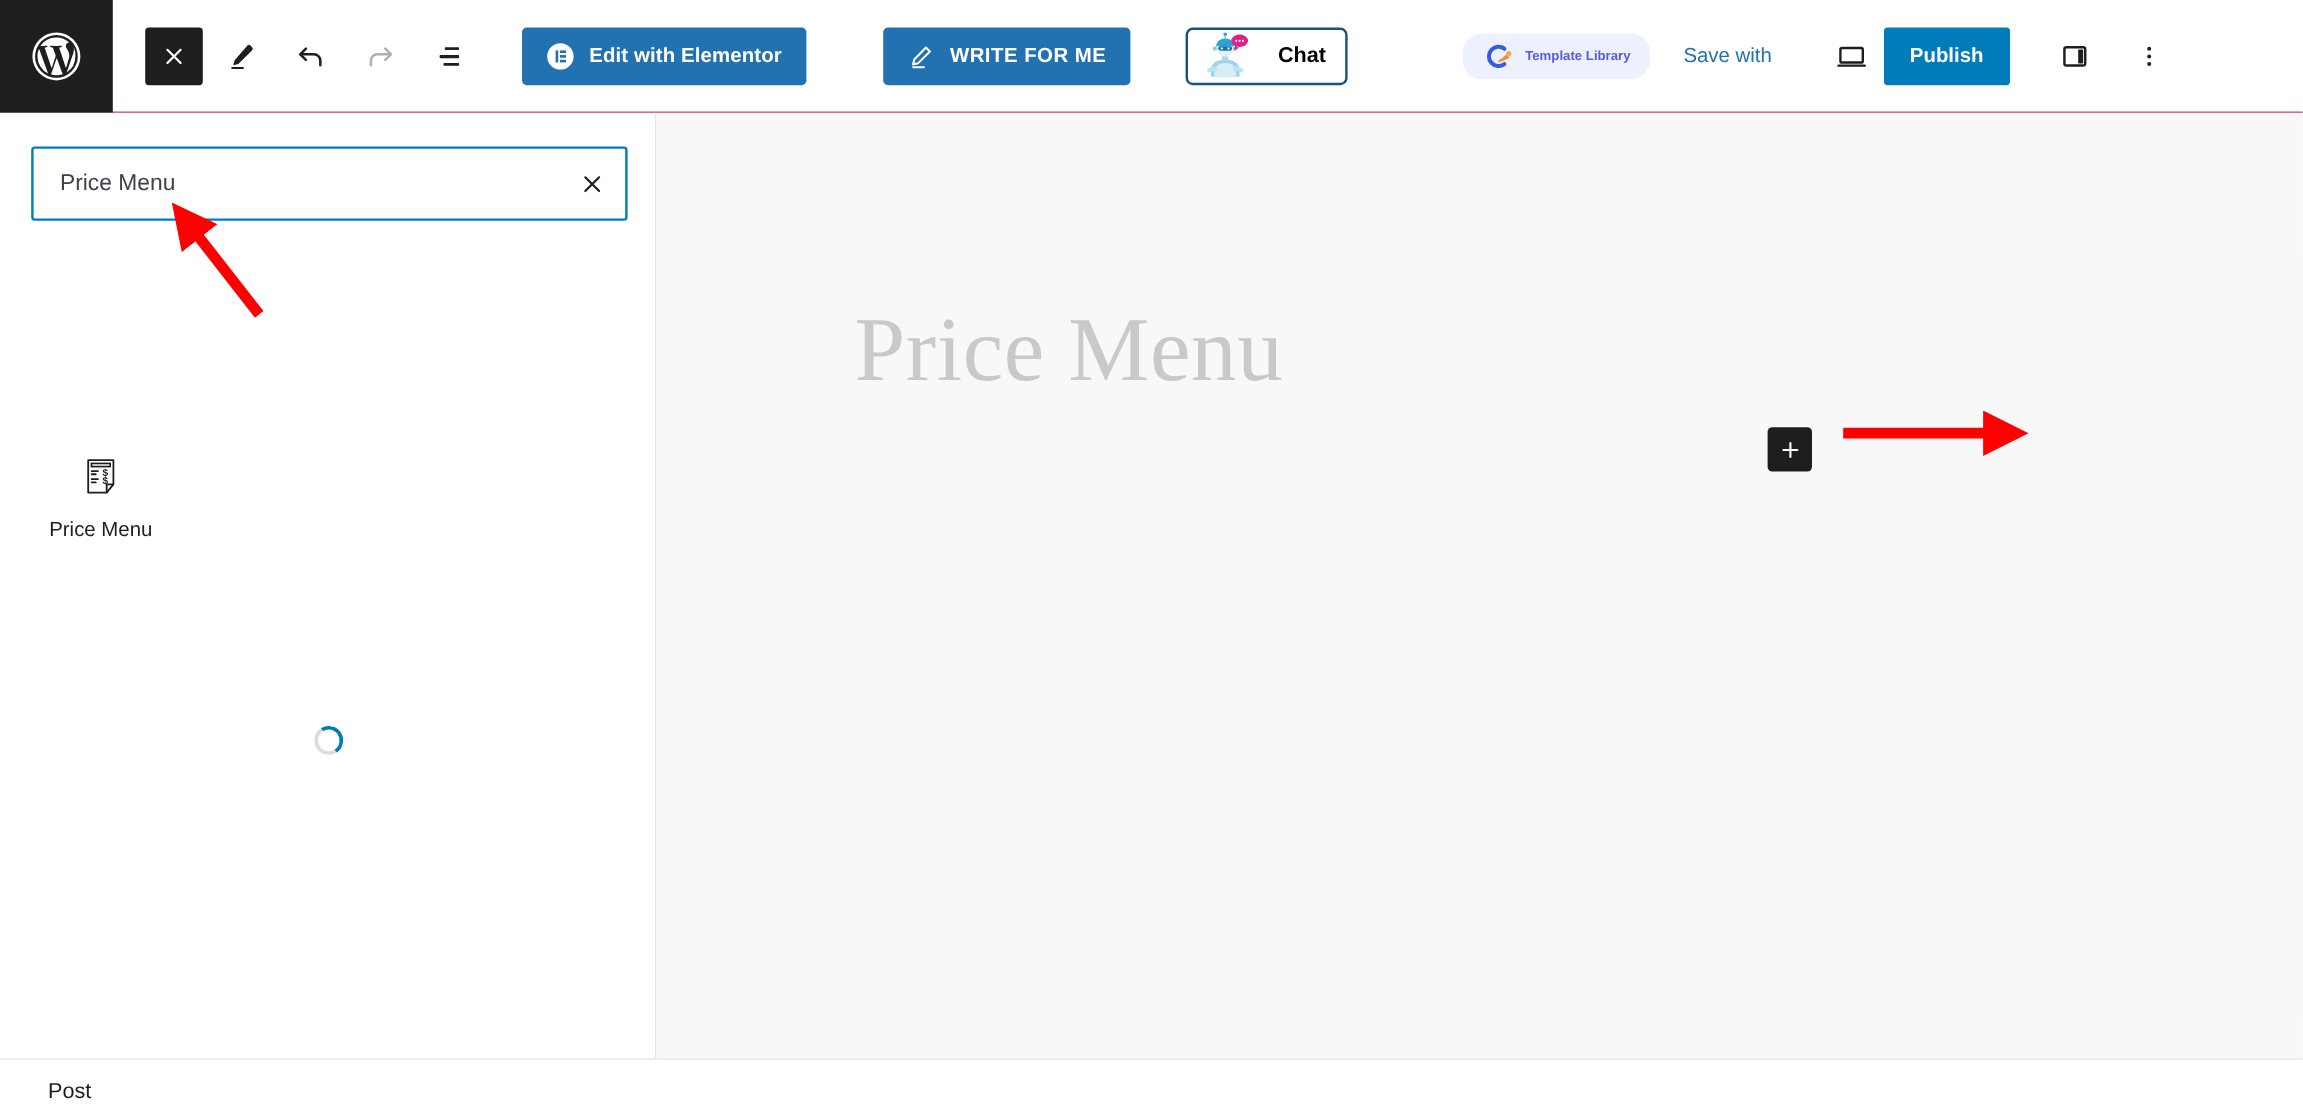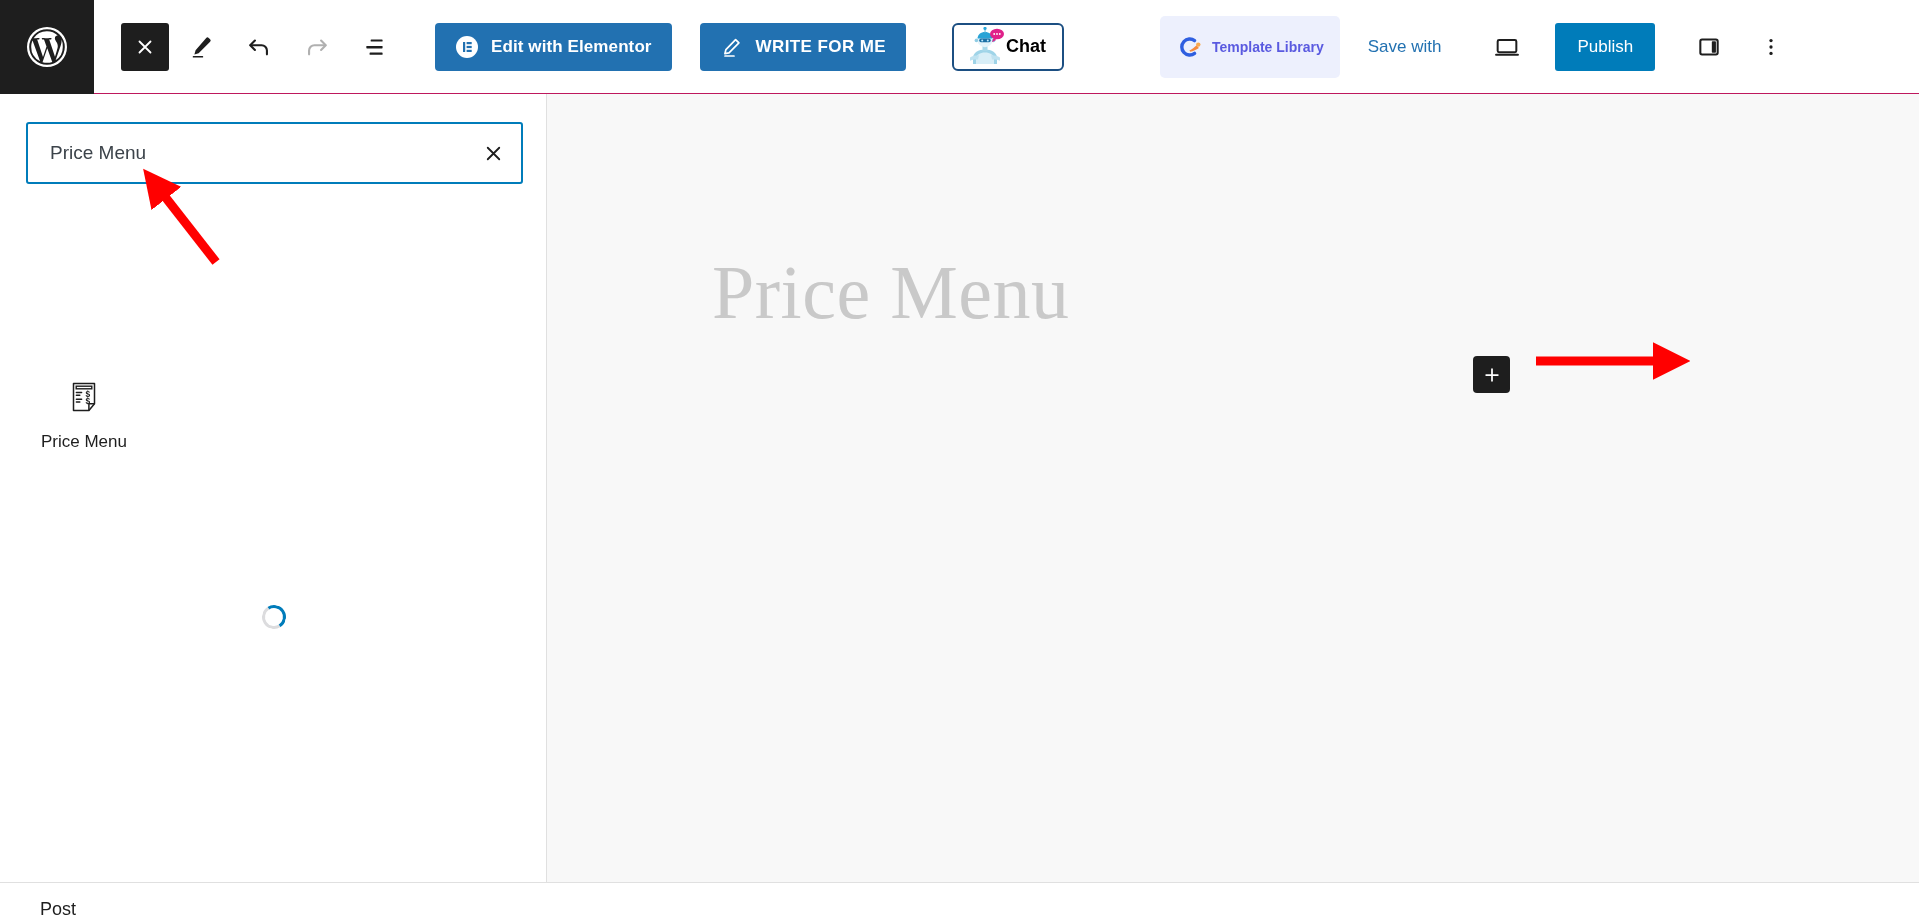--- a/index.html
+++ b/index.html
@@ -85,43 +85,43 @@
     font-weight: 600;
     cursor: pointer;
     white-space: nowrap;
     letter-spacing: .1px;
   }
   .btn-blue.caps { font-size: 17px; font-weight: 700; letter-spacing: .4px; }
 
   .btn-chat {
     display: inline-flex;
     align-items: center;
-    gap: 0;
+    gap: 23px;
     height: 48px;
     padding: 0 16px 0 10px;
     background: #ffffff;
     border: 2px solid #1c4f82;
     border-radius: 6px;
     font-size: 18px;
     font-weight: 600;
     color: #000000;
     cursor: pointer;
     white-space: nowrap;
   }
 
   .btn-template {
     display: inline-flex;
     align-items: center;
     gap: 10px;
-    height: 62px;
+    height: 38px;
     padding: 0 16px;
     background: #edf0fd;
     border: none;
-    border-radius: 5px;
-    font-size: 14px;
+    border-radius: 16px;
+    font-size: 11px;
     font-weight: 700;
     color: #5a5ae0;
     cursor: pointer;
     white-space: nowrap;
   }
 
   .btn-link {
     background: none;
     border: none;
     color: #2271b1;
@@ -364,21 +364,21 @@
             <rect x="8" y="7" width="2.2" height="10" fill="#2271b1"></rect>
             <rect x="11.6" y="7" width="5.1" height="2.2" fill="#2271b1"></rect>
             <rect x="11.6" y="10.9" width="5.1" height="2.2" fill="#2271b1"></rect>
             <rect x="11.6" y="14.8" width="5.1" height="2.2" fill="#2271b1"></rect>
           </svg>
         </span>
         <span>Edit with Elementor</span>
       </button>
     </div>
 
-    <div class="tb-group" style="margin-left:28px;border-radius:26px;">
+    <div class="tb-group" style="margin-left:64px;border-radius:26px;">
       <button class="btn-blue caps">
         <span style="display:inline-flex;">
           <svg width="24" height="24" viewBox="0 0 24 24" aria-hidden="true">
             <path fill="none" stroke="#ffffff" stroke-width="1.7" stroke-linejoin="round" d="M15.6 4.6l3.3 3.3L9 17.8l-4.1.9 1-4.1 9.7-10z"></path>
             <path stroke="#ffffff" stroke-width="1.7" stroke-linecap="round" d="M5 21h9"></path>
           </svg>
         </span>
         <span>WRITE FOR ME</span>
       </button>
     </div>
@@ -436,21 +436,21 @@
         <span>Save with</span>
       </button>
 
       <button class="icon-btn" style="margin-left:26px;">
         <svg width="28" height="28" viewBox="0 0 24 24" aria-hidden="true">
           <rect x="4" y="6" width="16" height="10.4" rx="1.2" fill="none" stroke="currentColor" stroke-width="1.7"></rect>
           <path stroke="currentColor" stroke-width="1.7" stroke-linecap="round" d="M2.6 18.6h18.8"></path>
         </svg>
       </button>
 
-      <button class="btn-publish" style="margin-left:22px;">
+      <button class="btn-publish" style="margin-left:1px;font-weight:bold;">
         <span>Publish</span>
       </button>
 
       <button class="icon-btn" style="margin-left:28px;">
         <svg width="26" height="26" viewBox="0 0 24 24" aria-hidden="true">
           <rect x="4" y="5" width="16" height="14" rx="1.6" fill="none" stroke="currentColor" stroke-width="1.9"></rect>
           <rect x="14.6" y="6.6" width="3.8" height="10.8" rx="0.7" fill="currentColor"></rect>
         </svg>
       </button>
 

